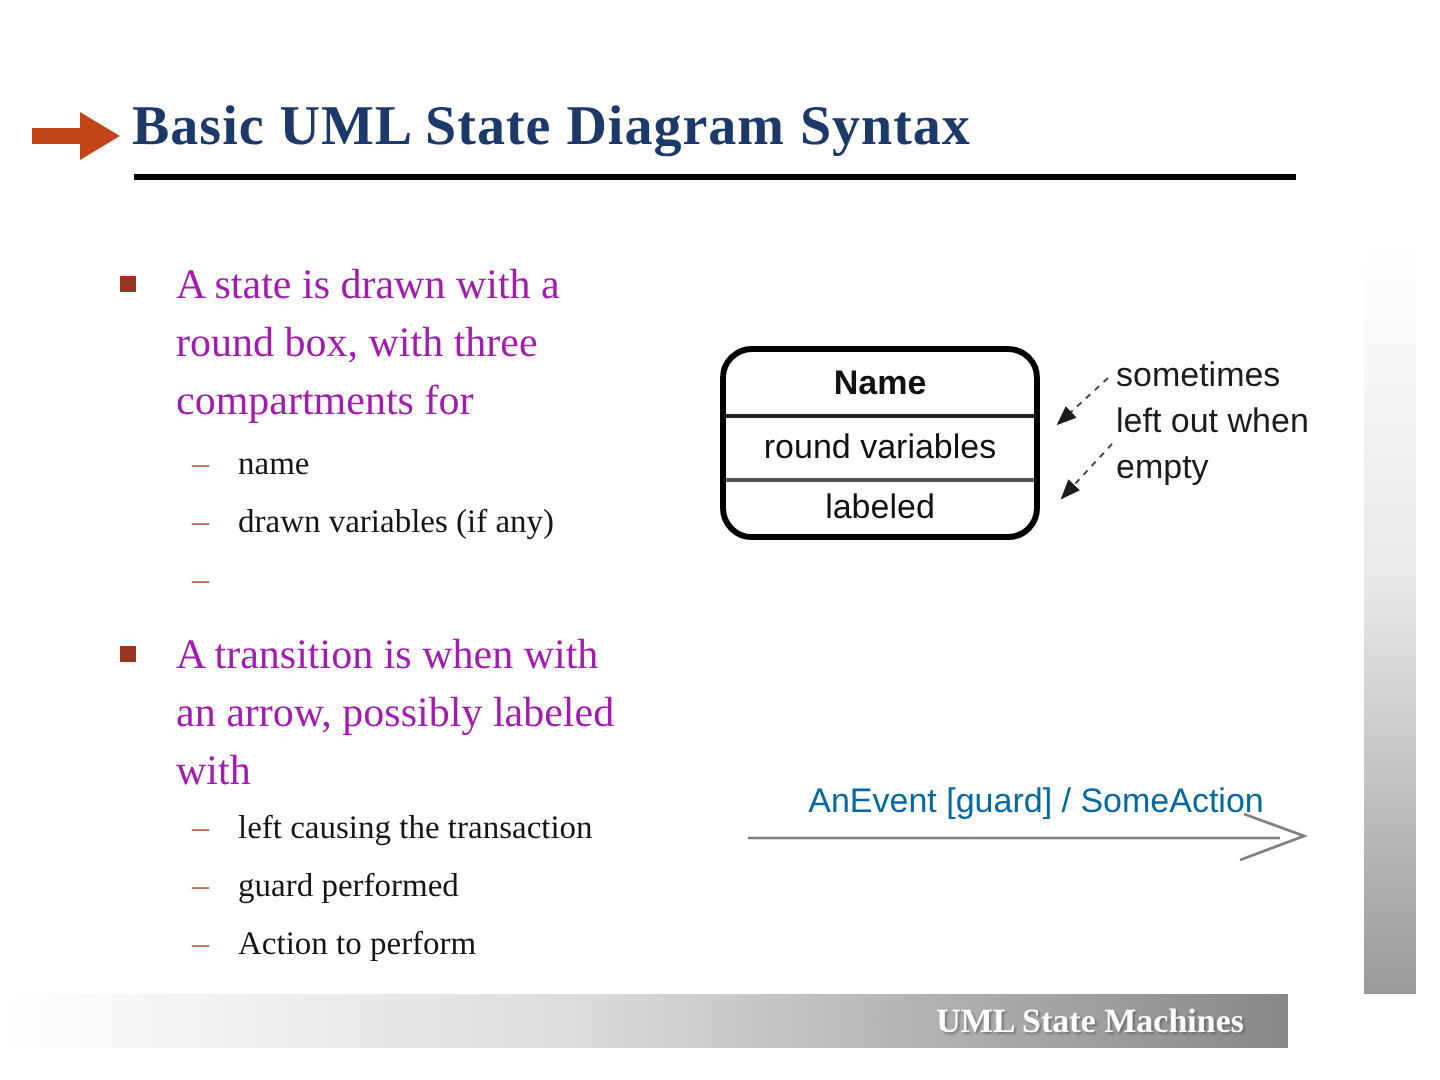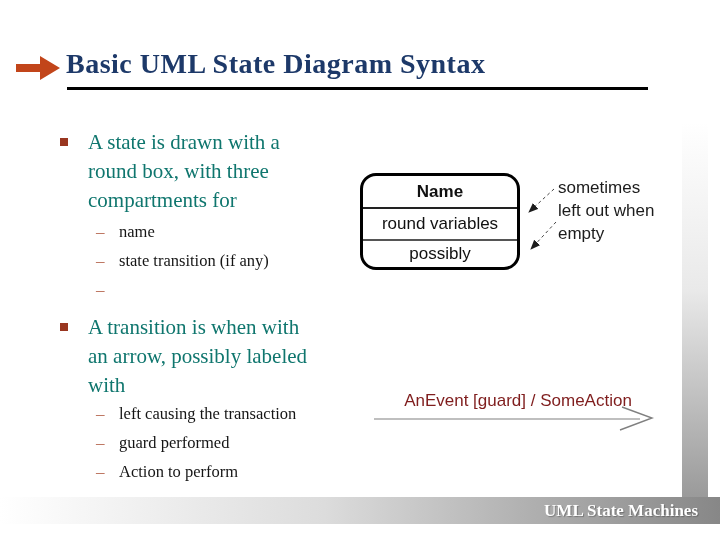--- a/index.html
+++ b/index.html
@@ -15,21 +15,21 @@
     font-size:28px;line-height:36px;color:#1d3969;letter-spacing:.5px;
   }
   .title-underline{position:absolute;left:67px;top:87px;width:581px;height:3px;background:#000;}
   
   .bullet{position:absolute;display:flex;align-items:flex-start;}
   .bullet-square{
     width:8px;height:8px;background:#993620;flex:0 0 8px;
     margin:10px 20px 0 0;
   }
   .bullet-text{
-    white-space:pre-line;font-size:21px;line-height:29px;color:#0f766e;
+    white-space:pre-line;font-size:21px;line-height:29px;color:#a21caf;
   }
   .sublist{position:absolute;}
   .subrow{display:flex;align-items:flex-start;height:29px;}
   .subdash{
     color:#b4624a;font-size:17px;line-height:29px;width:23px;flex:0 0 23px;
   }
   .subtext{font-size:16.5px;line-height:29px;color:#151515;}
   .b1{left:60px;top:128px;}
   .sl1{left:96px;top:217px;}
   .b2{left:60px;top:313px;}
@@ -44,30 +44,30 @@
   .comp{display:flex;align-items:center;justify-content:center;font-size:17px;}
   .comp-name{height:31px;font-weight:bold;}
   .comp-vars{height:30px;border-top:2px solid #222;}
   .comp-actions{flex:1;border-top:2px solid #555;}
   .annotation{
     position:absolute;left:558px;top:176px;white-space:pre-line;
     font-family:"Liberation Sans",sans-serif;font-size:17px;line-height:23px;color:#1c1c1c;
   }
   .transition-label{
     position:absolute;left:380px;top:391px;width:276px;text-align:center;
-    font-family:"Liberation Sans",sans-serif;font-size:17px;color:#7f1d1d;
+    font-family:"Liberation Sans",sans-serif;font-size:17px;color:#0369a1;
   }
   .arrows-svg{position:absolute;left:0;top:0;pointer-events:none;}
   
   .right-bar{
     position:absolute;left:682px;top:122px;width:26px;height:375px;
     background:linear-gradient(to bottom,#ffffff 0%,#e9e9e9 45%,#9a9a9a 100%);
   }
   .footer-bar{
-    position:absolute;left:0;top:497px;width:720px;height:27px;
+    position:absolute;left:0;top:497px;width:644px;height:27px;
     background:linear-gradient(to right,#ffffff 0%,#dcdcdc 45%,#878787 100%);
     display:flex;align-items:center;justify-content:flex-end;
   }
   .footer-text{
     font-family:"Liberation Serif",serif;font-weight:bold;font-size:17px;
     color:#ffffff;padding-right:22px;text-shadow:1px 1px 1px rgba(60,60,60,.45);
   }
 </style>
 </head>
 <body>
@@ -86,21 +86,21 @@
 round box, with three
 compartments for</span>
   </div>
   <div class="sublist sl1">
     <div class="subrow">
       <span class="subdash">–</span>
       <span class="subtext">name</span>
     </div>
     <div class="subrow">
       <span class="subdash">–</span>
-      <span class="subtext">state transition (if any)</span>
+      <span class="subtext">drawn variables (if any)</span>
     </div>
     <div class="subrow">
       <span class="subdash">–</span>
     </div>
   </div>
 
   <div class="bullet b2">
     <span class="bullet-square"></span>
     <span class="bullet-text">A transition is when with
 an arrow, possibly labeled
@@ -117,21 +117,21 @@
     </div>
     <div class="subrow">
       <span class="subdash">–</span>
       <span class="subtext">Action to perform</span>
     </div>
   </div>
 
   <div class="state-box">
     <div class="comp comp-name">Name</div>
     <div class="comp comp-vars">round variables</div>
-    <div class="comp comp-actions">possibly</div>
+    <div class="comp comp-actions">labeled</div>
   </div>
 
   <div class="annotation">sometimes
 left out when
 empty</div>
 
   <div class="transition-label">AnEvent [guard] / SomeAction</div>
 
   <svg class="arrows-svg" width="720" height="540" viewBox="0 0 720 540">
     <defs>

